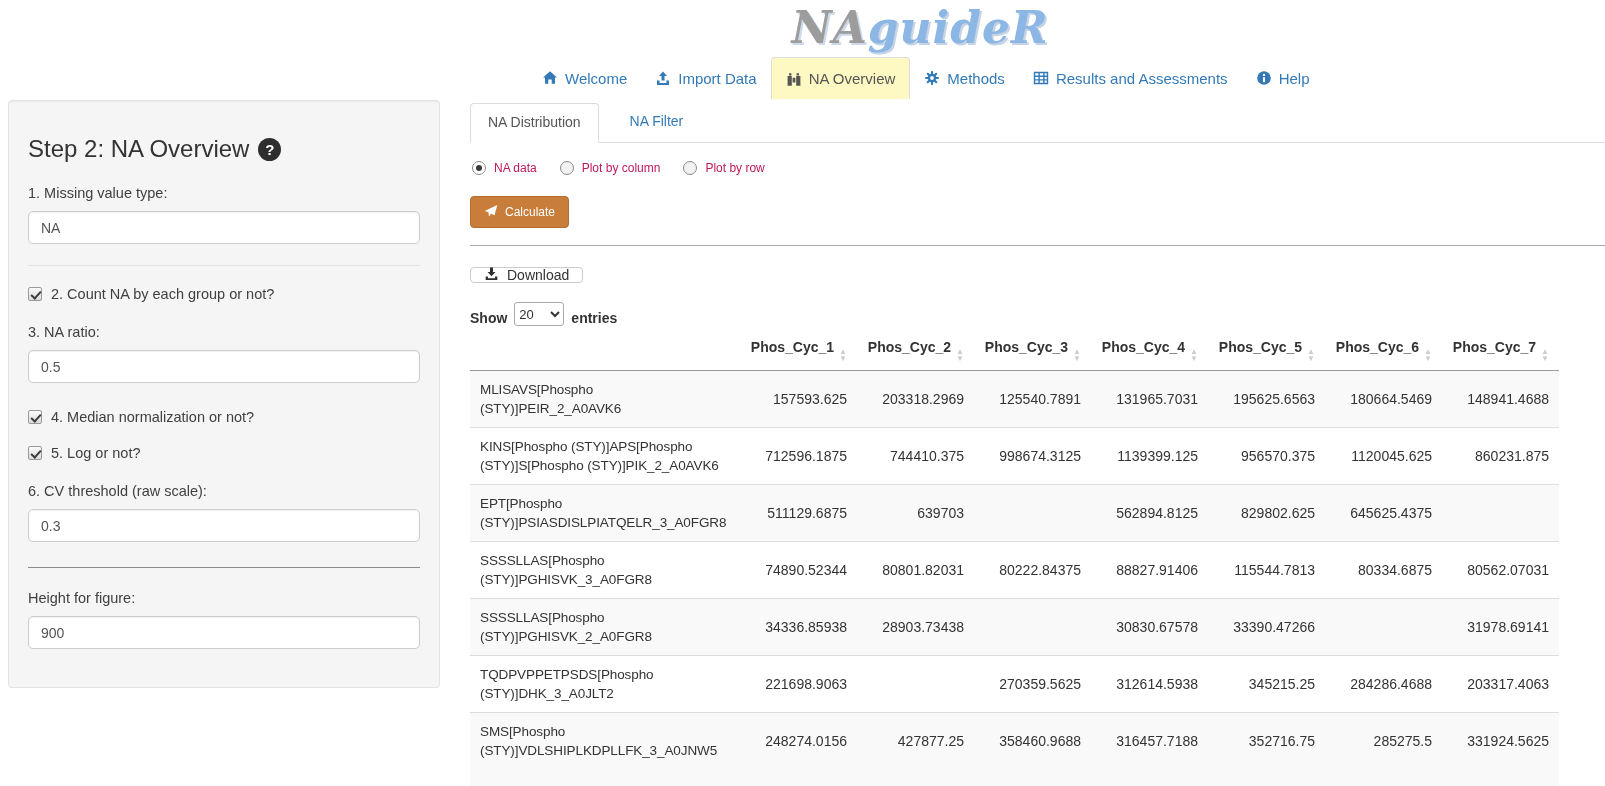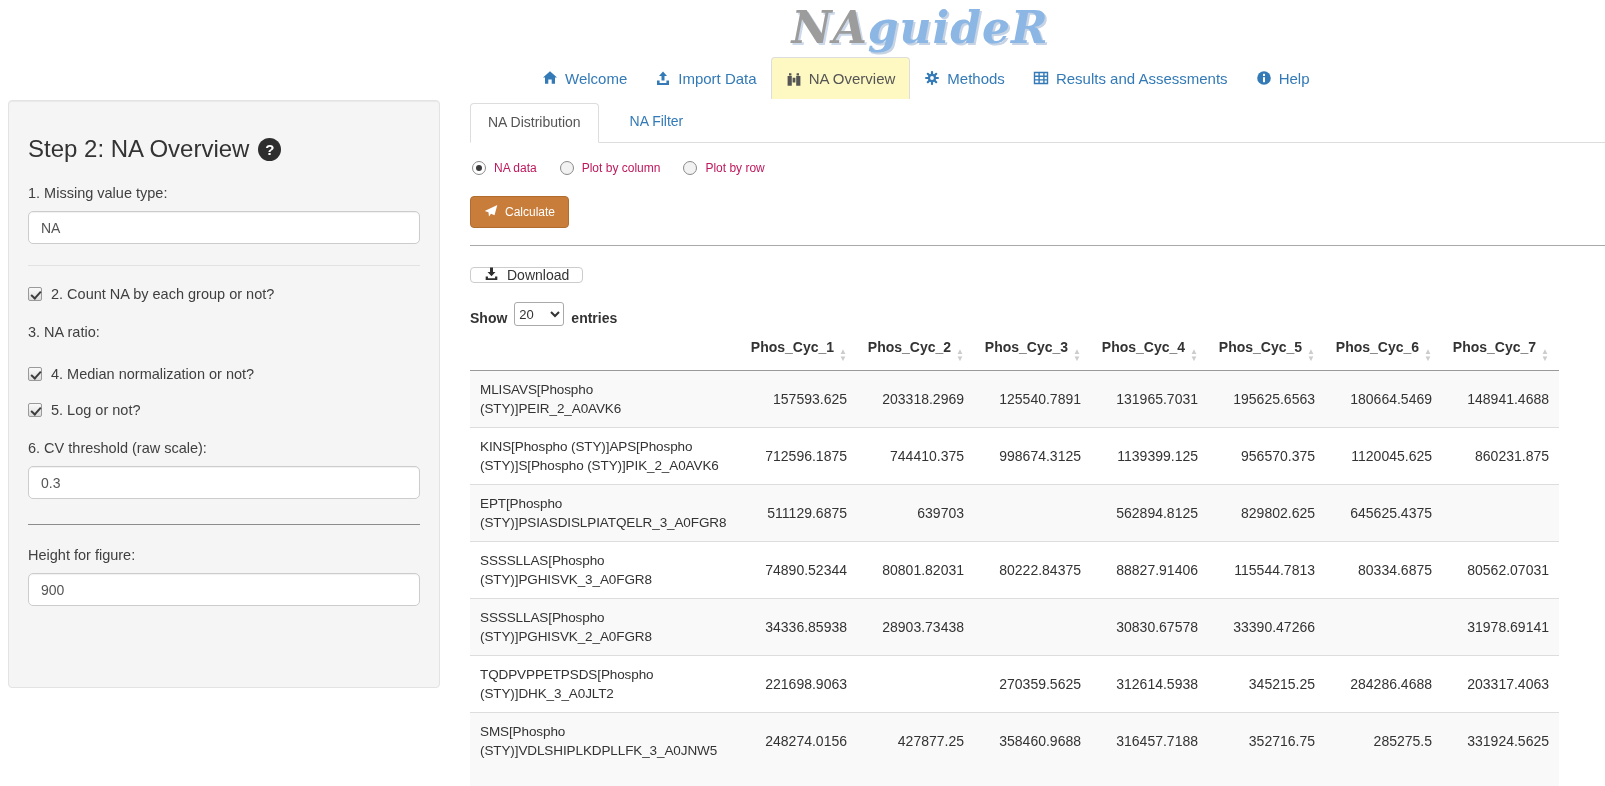--- a/index.html
+++ b/index.html
@@ -177,20 +177,21 @@
     <input class="text-input" type="text" value="NA" style="">
 
     <hr class="light">
 
     <div class="checkbox-row">
       <span class="cb checked"></span>
       <span>2. Count NA by each group or not?</span>
     </div>
 
     <div class="field-label">3. NA ratio:</div>
+    <input class="text-input" type="text" value="0.5" style="">
 
     <div class="checkbox-row" style="margin-top:26px;">
       <span class="cb checked"></span>
       <span>4. Median normalization or not?</span>
     </div>
     <div class="checkbox-row">
       <span class="cb checked"></span>
       <span>5. Log or not?</span>
     </div>
 

